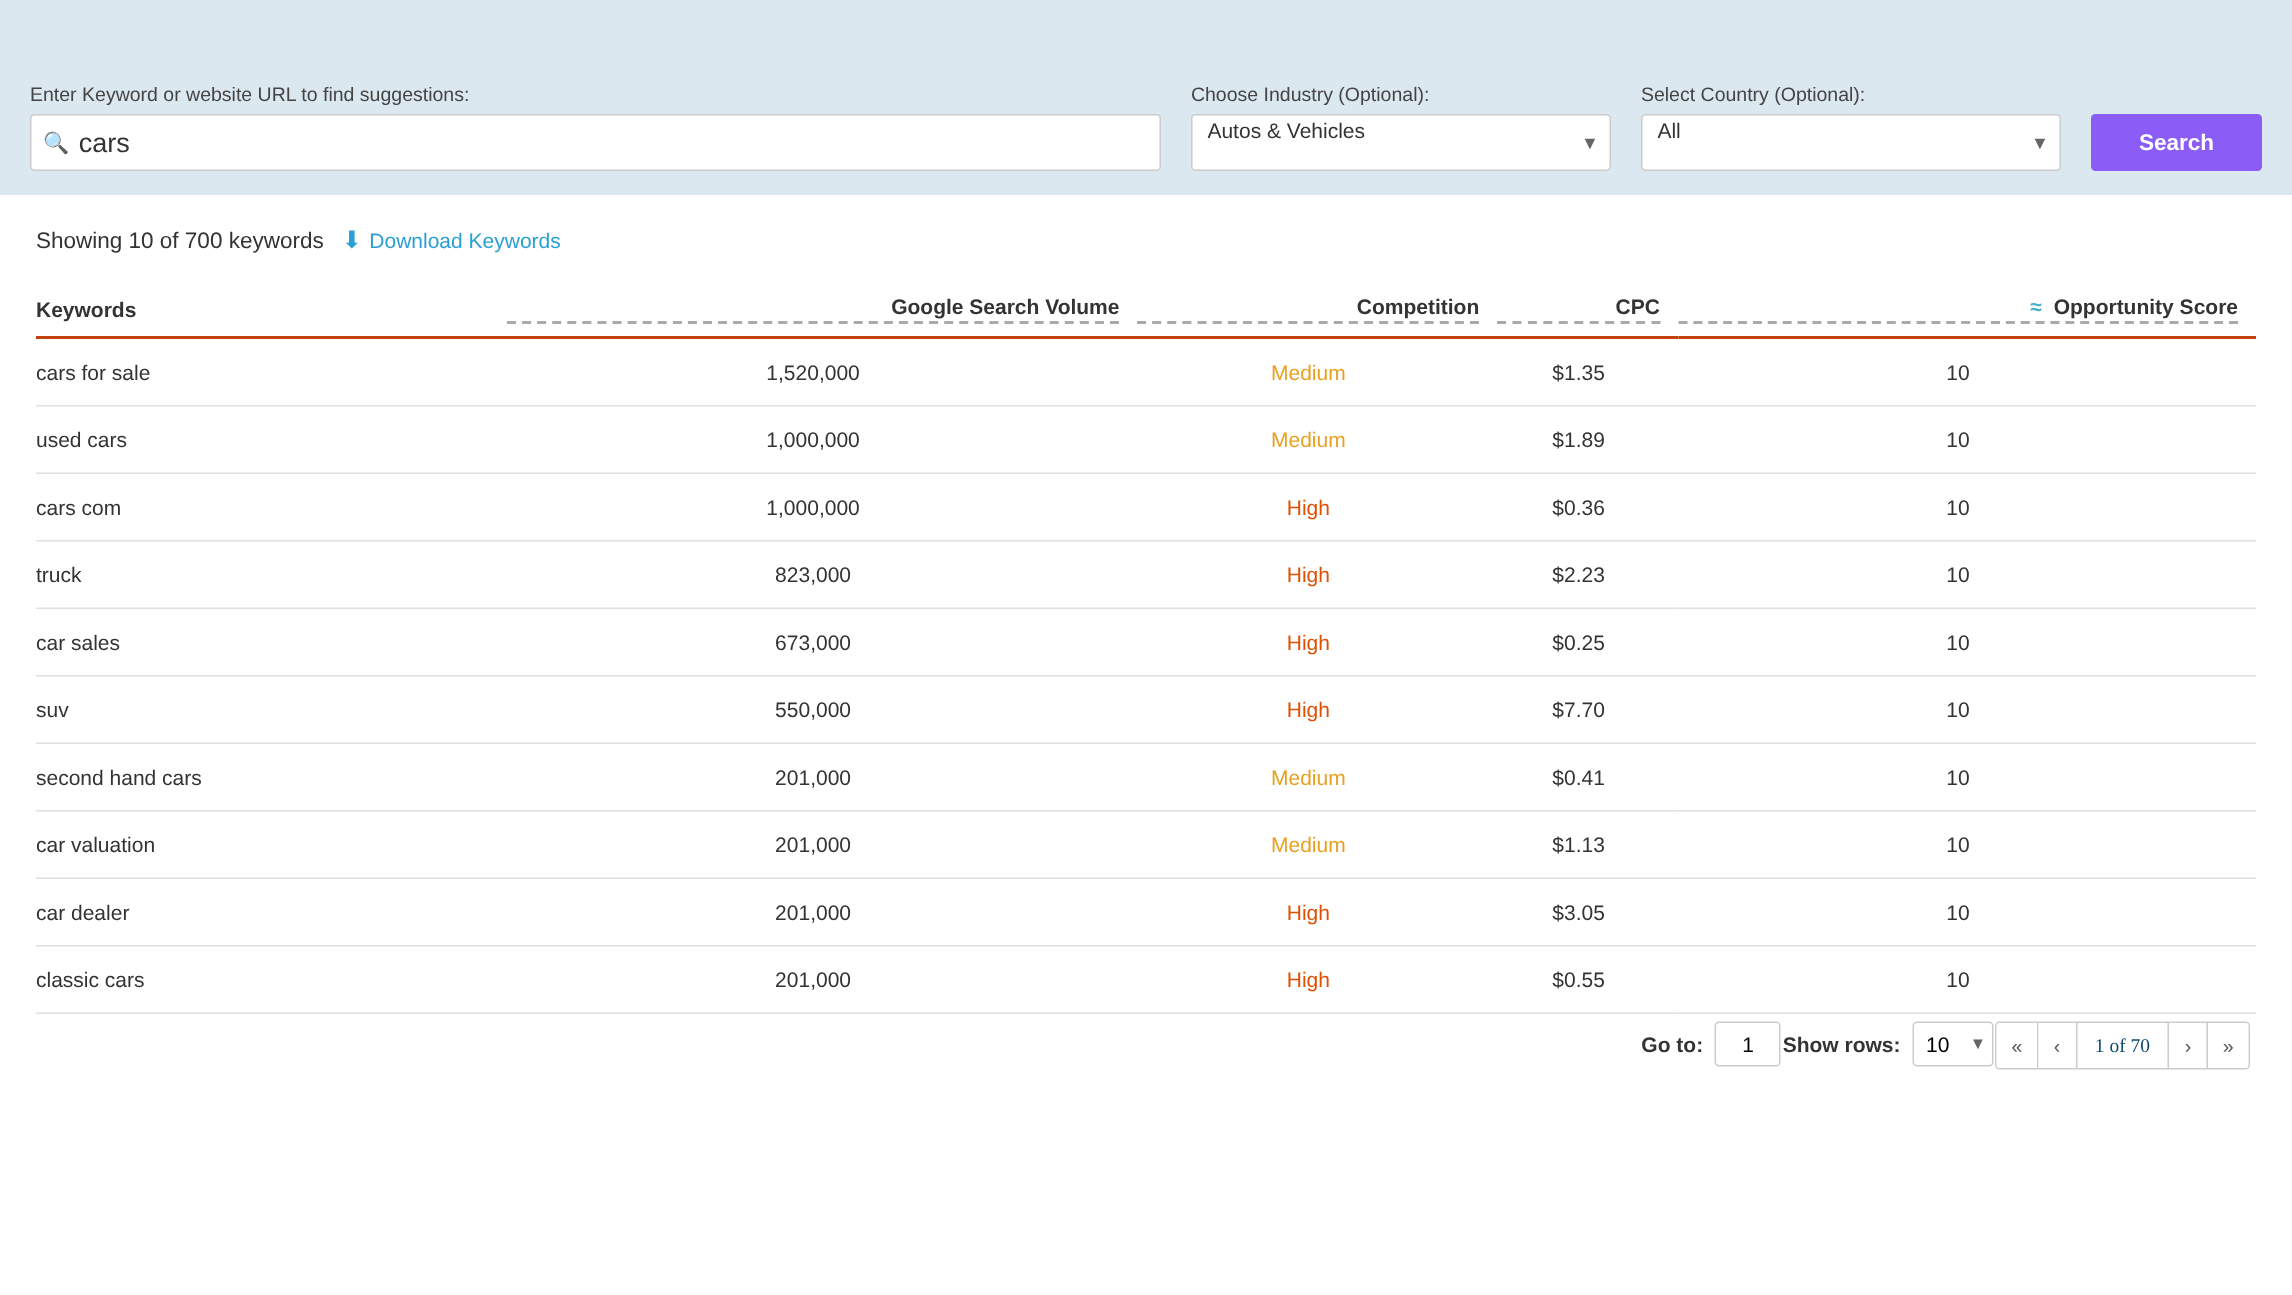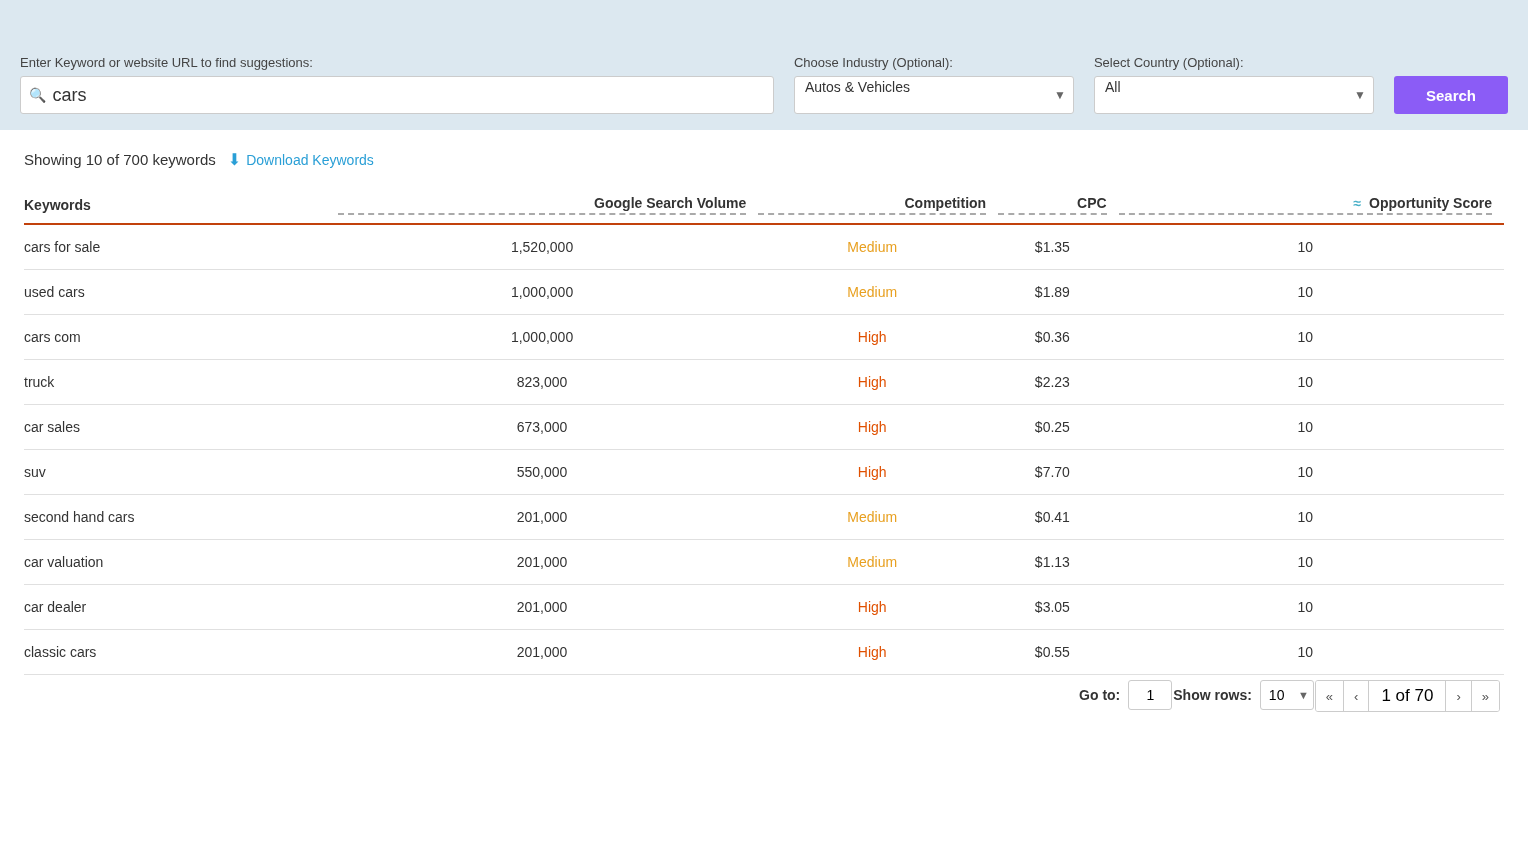--- a/index.html
+++ b/index.html
@@ -235,26 +235,27 @@
       border-right: 1px solid #ccc;
       padding: 0 10px;
       height: 30px;
       cursor: pointer;
       font-size: 13px;
       color: #555;
     }
     .page-nav button:last-child { border-right: none; }
     .page-nav .page-info {
       padding: 0 12px;
-      font-size: 17px;
-      color: #000000;
+      font-size: 13px;
+      color: #0c4a6e;
       height: 30px;
       display: flex;
       align-items: center;
       border-right: 1px solid #ccc;
+      font-family: Liberation Serif, serif;
     }
   </style>
 </head>
 <body>
 
 <div class="search-bar">
   <div class="search-group keyword-group">
     <label>Enter Keyword or website URL to find suggestions:</label>
     <div class="input-with-icon">
       <span class="search-icon">🔍</span>

